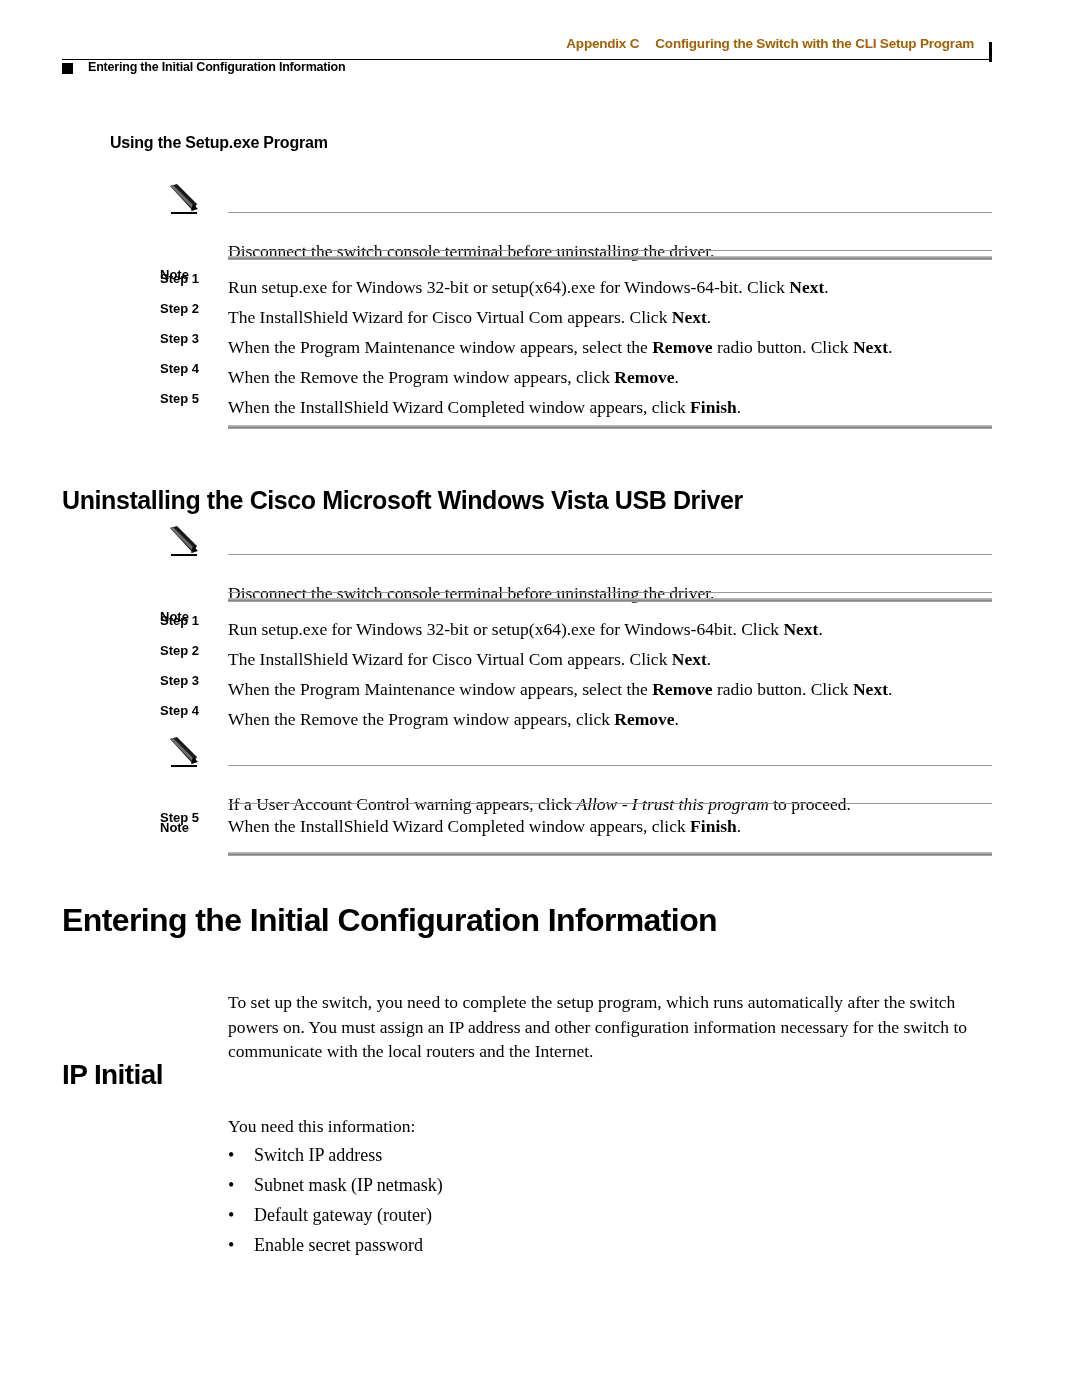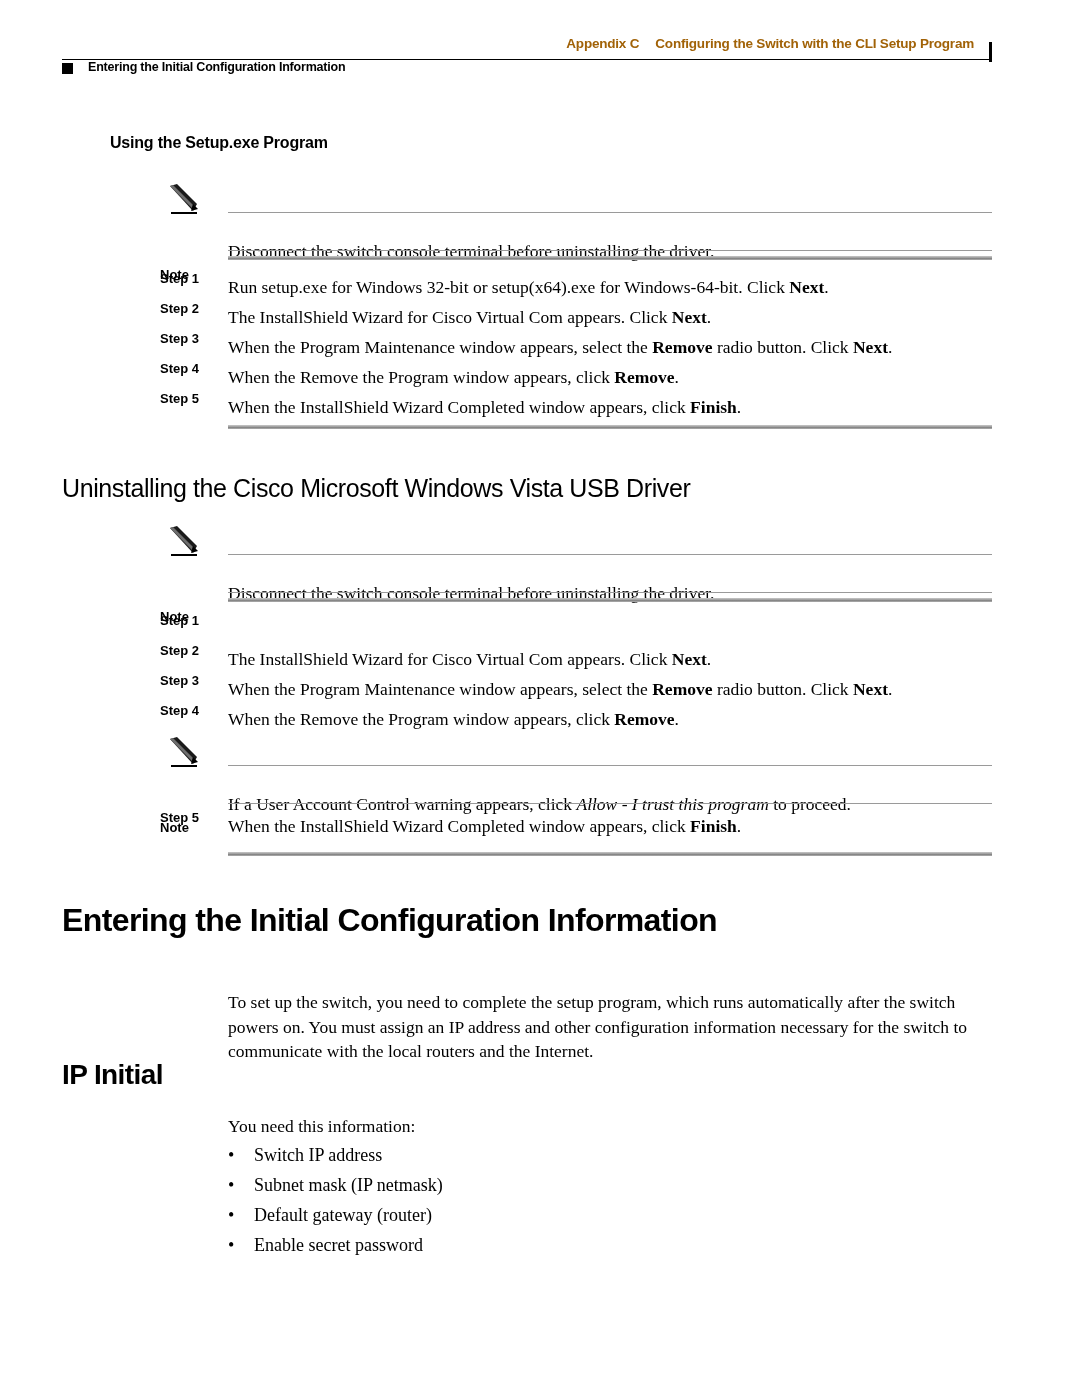--- a/index.html
+++ b/index.html
@@ -73,24 +73,25 @@
     font-weight: bold;
     font-size: 12.5px;
     letter-spacing: -0.2px;
     white-space: nowrap;
   }
 
   .h2 {
     position: absolute;
     left: 62px;
     font-family: "Liberation Sans", sans-serif;
-    font-weight: normal;
+    font-weight: bold;
     font-size: 25px;
     letter-spacing: -0.4px;
     white-space: nowrap;
+    margin-top: 12px;
   }
   .h3 {
     position: absolute;
     left: 62px;
     font-family: "Liberation Sans", sans-serif;
     font-weight: bold;
     font-size: 16px;
     letter-spacing: -0.2px;
     white-space: nowrap;
     margin-left: 48px;
@@ -300,20 +301,21 @@
     <div class="note-rule-top"></div>
     <div class="note-label" style="top:40px">Note</div>
     <div class="note-text" style="top:36px">Disconnect the switch console terminal before uninstalling the driver.</div>
     <div class="note-rule-bottom" style="top:66px"></div>
   </div>
 
   <div class="sep" style="top:598px"></div>
 
   <div class="step" style="top:613px">
     <div class="step-label">Step 1</div>
+    <div class="step-text"><span>Run setup.exe for Windows 32-bit or setup(x64).exe for Windows-64bit. Click </span><b class="sb">Next</b><span>.</span></div>
   </div>
 
   <div class="step" style="top:643px">
     <div class="step-label">Step 2</div>
     <div class="step-text"><span>The InstallShield Wizard for Cisco Virtual Com appears. Click </span><b class="sb">Next</b><span>.</span></div>
   </div>
 
   <div class="step" style="top:673px">
     <div class="step-label">Step 3</div>
     <div class="step-text"><span>When the Program Maintenance window appears, select the </span><b class="sb">Remove</b><span> radio button. Click </span><b class="sb">Next</b><span>.</span></div>

